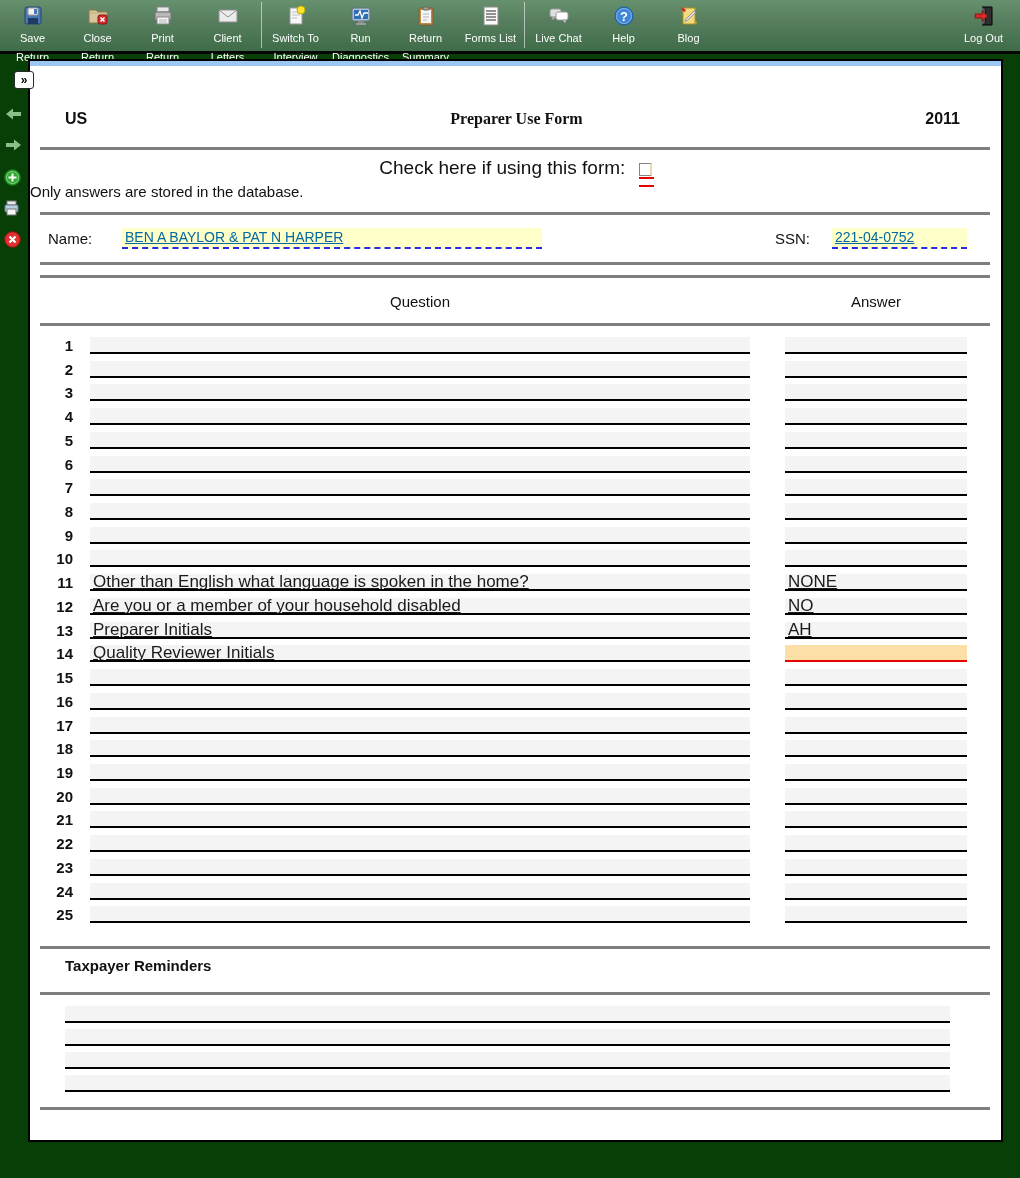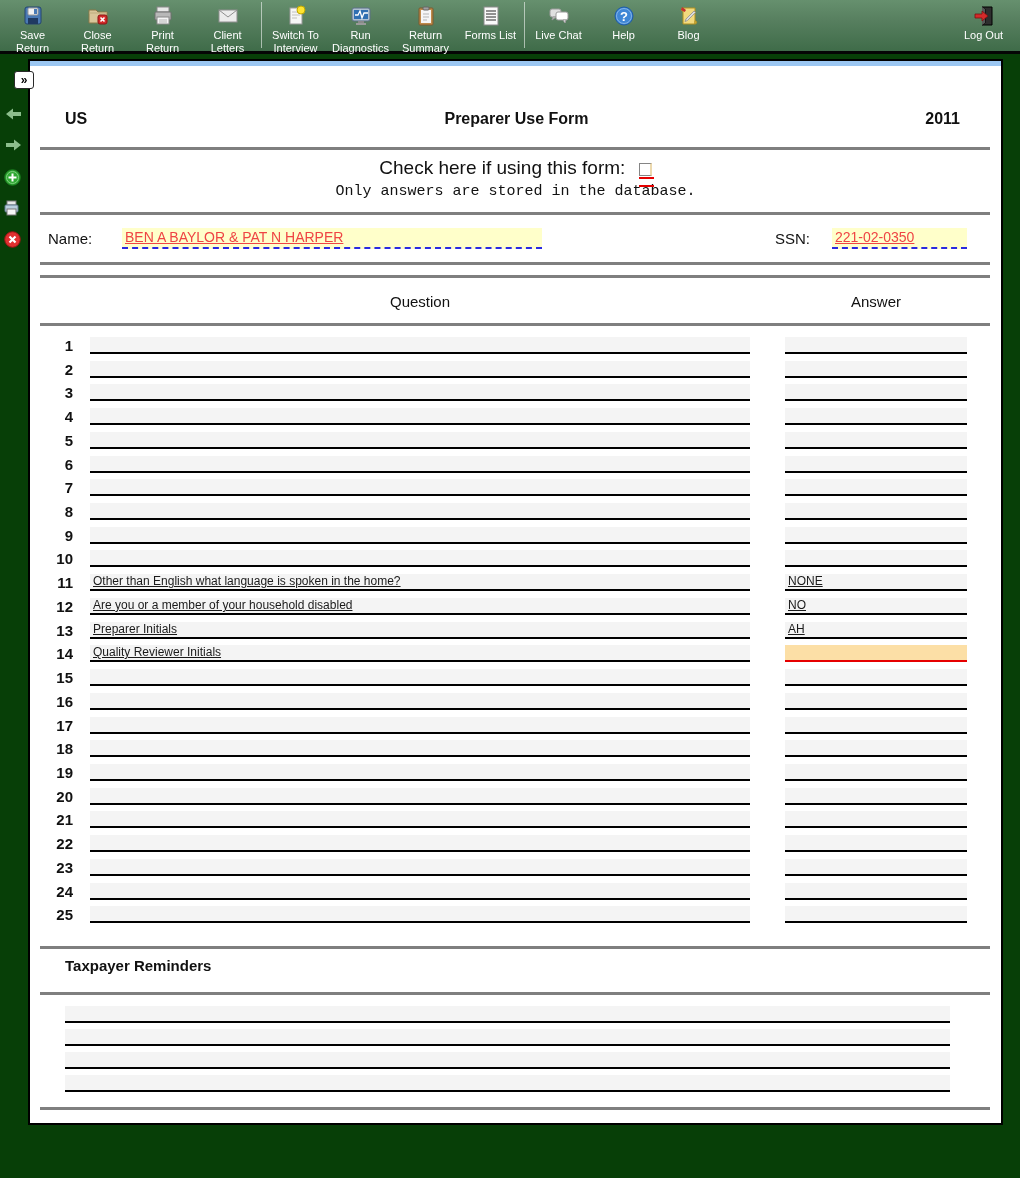--- a/index.html
+++ b/index.html
@@ -11,79 +11,79 @@
   }
   
   .toolbar {
     height:54px; display:flex; align-items:flex-start;
     background: linear-gradient(180deg, var(--tb-top,#66906e) 0%, #577f5f 40%, var(--tb-bot,#3f6c49) 100%);
     border-bottom:3px solid #050505;
   }
   .tbtn { width:65px; padding-top:3px; text-align:center; cursor:pointer; }
   .tbtn.right { margin-left:auto; margin-right:4px; }
   .ticon { height:25px; display:flex; align-items:center; justify-content:center; }
-  .tlabel { font-size:11px; line-height:13px; color:#fff; margin-top:1px; }
+  .tlabel { font-size:11px; line-height:19px; color:#fff; margin-top:1px; }
   .tsep { width:1px; height:46px; background:rgba(255,255,255,.55); margin:2px 1px 0 1px; }
   
   .workspace { position:relative; height:1121px; }
   .rail { position:absolute; left:0; top:0; width:30px; height:100%; z-index:3; }
   .expand-tab {
     position:absolute; left:14px; top:12px; width:20px; height:18px;
     background:#fff; border:1px solid #2a2a2a; border-radius:3px;
     font-weight:bold; font-size:12px; line-height:16px; text-align:center; cursor:pointer;
   }
   .rail-btn { position:absolute; cursor:pointer; }
   
   .page {
     position:relative; z-index:1; margin-left:28px; margin-top:5px; width:975px;
-    background:#fff; border:2px solid #000; padding-bottom:13px;
+    background:#fff; border:2px solid #000; padding-bottom:30px;
     font-size:13px; color:#111;
   }
   .blue-strip { height:5px; background: var(--blue-strip,#9cc7f2); }
   .sep { height:3px; background: var(--sep-gray,#7f7f7f); margin:0 11px 0 10px; }
   .form-header { margin:44px 41px 0 35px; height:22px; position:relative; font-weight:bold; font-size:16px; }
   .form-header .us { float:left; }
   .form-header .year { float:right; }
-  .form-header .title { position:absolute; left:8px; right:0; text-align:center; }
+  .form-header .title { position:absolute; left:8px; right:0; text-align:center;font-family:Liberation Serif, serif; }
   .m-sep1 { margin-top:15px; } .m-sep2 { margin-top:11px; } .m-sep3 { margin-top:13px; }
   .m-sep4 { margin-top:10px; } .m-sep5 { margin-top:10px; } .m-sep6 { margin-top:16px; }
   .m-sep7 { margin-top:17px; } .m-sep8 { margin-top:9px; }
   .center-line { margin-top:8px; height:19px; text-align:center; font-size:19px; line-height:19px; }
-  .center-line2 { margin-top:5px; height:19px; text-align:center; font-size:15px; line-height:19px;font-family:Liberation Mono, monospace; }
+  .center-line2 { margin-top:5px; height:19px; font-size:15px; line-height:19px; }
   .checkbox {
     display:inline-block; width:13px; height:13px; background:#fff;
     border:1px solid #858585; border-right:2px solid #ecd9ae;
     position:relative; top:2px; margin-left:8px; cursor:pointer;
   }
   .checkbox::after {
     content:""; position:absolute; left:-1px; width:15px; top:13px; height:6px;
     border-top:2px solid var(--req-red,#e60000); border-bottom:2px solid var(--req-red,#e60000);
   }
   .name-row { display:flex; align-items:flex-end; margin:13px 0 0 18px; height:21px; font-size:15px; }
   .flabel { line-height:20px; }
   .flabel.namel { width:74px; }
   .flabel.ssnl { margin-left:233px; width:57px; }
   .yfield {
     background: var(--hl-yellow,#ffffca); height:21px; line-height:19px;
     border-bottom:2px dashed var(--link-blue,#2a2ae0);
-    font-size:14px; padding-left:3px; text-decoration:underline; cursor:text; color:#ef4444;
+    font-size:14px; padding-left:3px; text-decoration:underline; cursor:text; color:#0369a1;
   }
   .yfield.namef { width:420px; }
   .yfield.ssnf { width:135px; }
   .sect { margin-left:35px; height:18px; font-weight:bold; font-size:15px; }
   .sect.s1 { margin-top:16px; } .sect.s2 { margin-top:8px; }
   .col-headers { display:flex; margin-top:15px; height:20px; font-size:15px; }
   .col-headers .qh { margin-left:60px; width:660px; text-align:center; }
   .col-headers .ah { margin-left:35px; width:182px; text-align:center; }
   #rows { margin-top:11px; }
   .qrow { display:flex; align-items:flex-start; height:23.72px; }
   .rnum { width:43px; text-align:right; font-weight:bold; font-size:15px; line-height:17px; }
   .qfield, .afield {
     height:17px; border-bottom:2px solid #000; background: var(--field-gray,#f4f4f4);
-    font-size:12px; line-height:15px; padding-left:3px; cursor:text; overflow:hidden; white-space:nowrap;
+    font-size:17px; line-height:15px; padding-left:3px; cursor:text; overflow:hidden; white-space:nowrap;
   }
   .qfield { margin-left:17px; width:660px; }
   .afield { margin-left:35px; width:182px; }
   .filled { text-decoration:underline; color:#1a1a1a; }
   .afield.active { background: var(--act-orange,#fcdfa6); border-bottom-color: var(--req-red,#e60000); position:relative; }
   .afield.active::after {
     content:""; position:absolute; left:0; right:0; bottom:-6px; height:2px; background: var(--req-red,#e60000);
   }
   #reminders { margin-top:11px; }
   .rrow { height:23px; }
@@ -265,21 +265,21 @@
       <span>Check here if using this form:</span>
       <span class="checkbox"></span>
     </div>
     <div class="center-line2">Only answers are stored in the database.</div>
     <div class="sep m-sep2"></div>
 
     <div class="name-row">
       <span class="flabel namel">Name:</span>
       <span class="yfield namef">BEN A BAYLOR &amp; PAT N HARPER</span>
       <span class="flabel ssnl">SSN:</span>
-      <span class="yfield ssnf">221-02-0350</span>
+      <span class="yfield ssnf">221-04-0752</span>
     </div>
     <div class="sep m-sep3"></div>
 
     <div class="sep m-sep4"></div>
 
     <div class="col-headers">
       <span class="qh">Question</span>
       <span class="ah">Answer</span>
     </div>
     <div class="sep m-sep5"></div>

